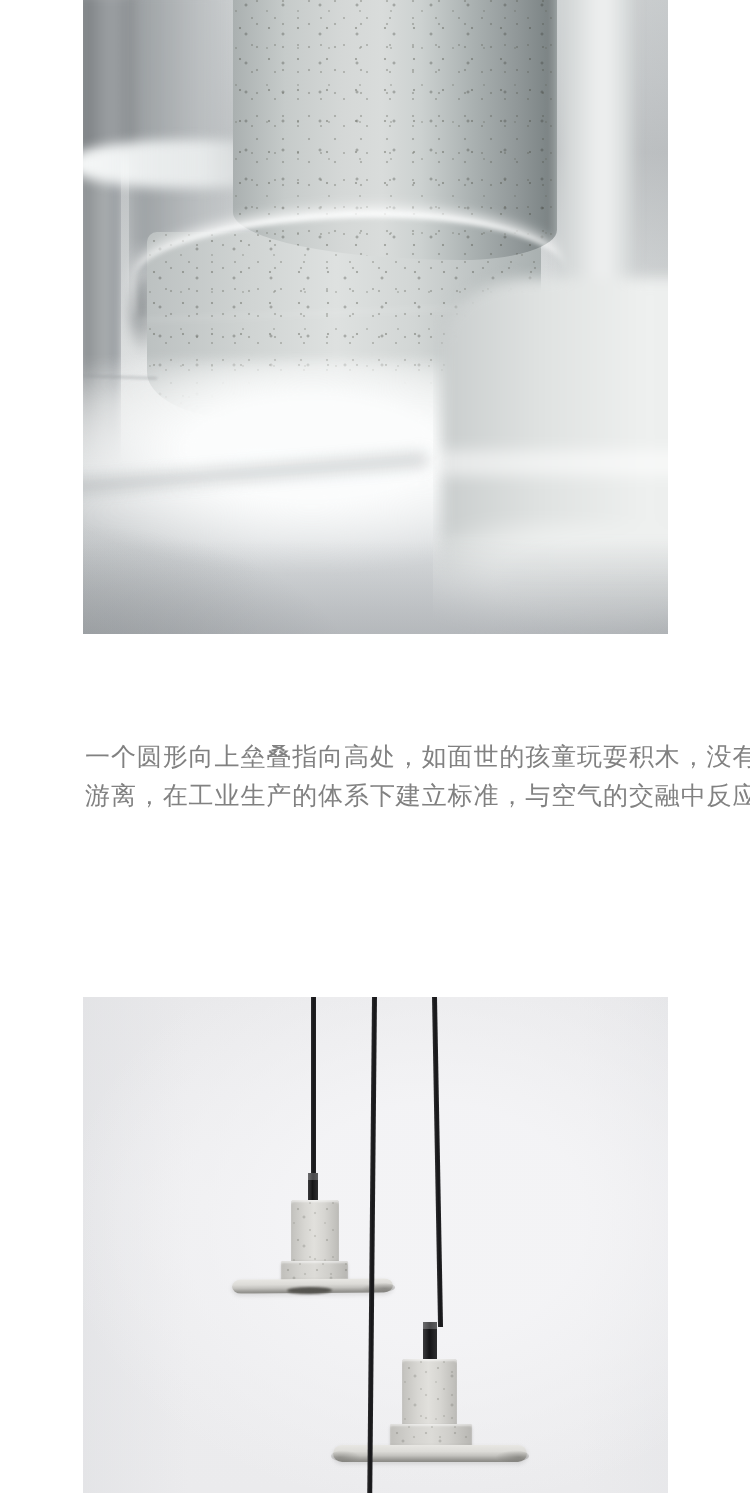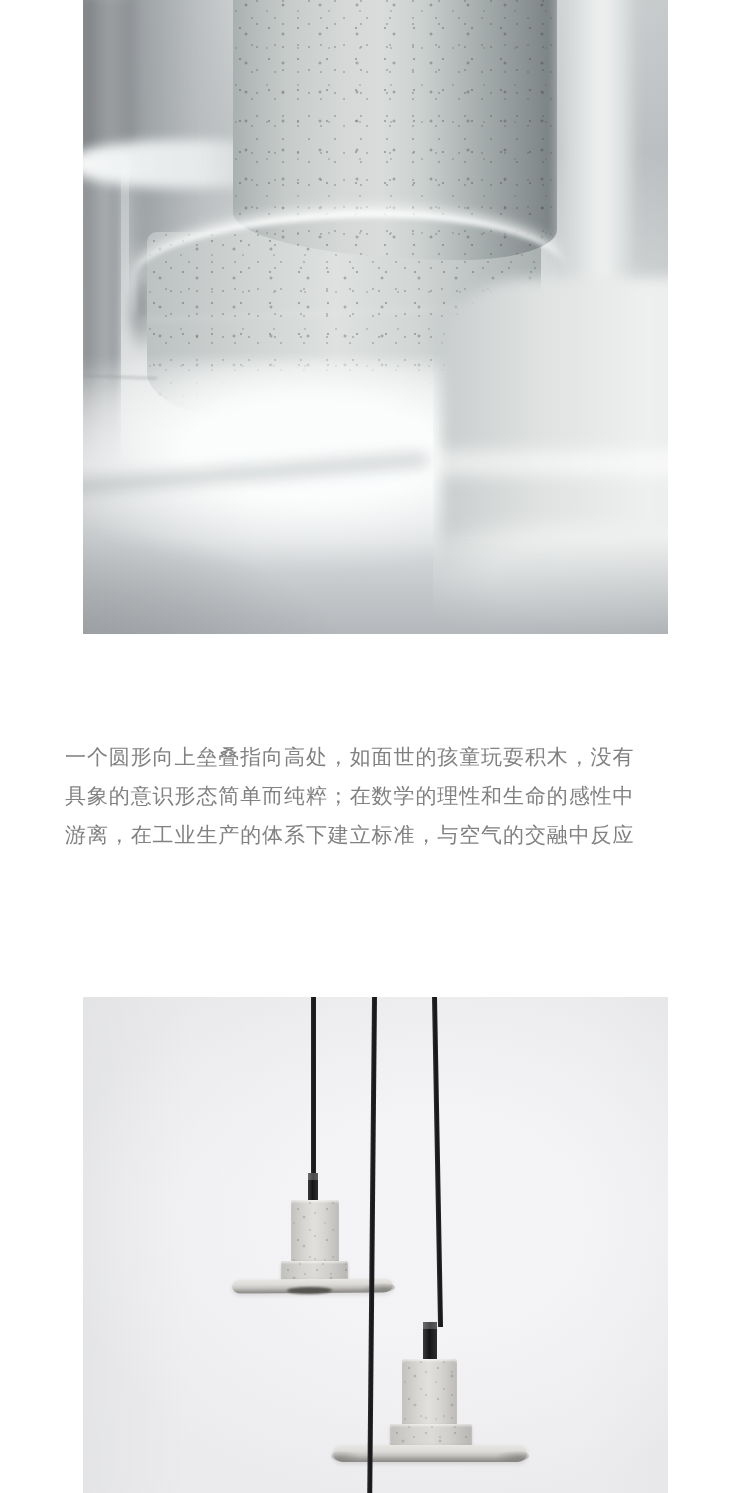--- a/index.html
+++ b/index.html
@@ -76,22 +76,22 @@
       radial-gradient(circle at 7px 9px, rgba(62,64,52,.55) 0 .8px, transparent 1.6px),
       radial-gradient(circle at 19px 3px, rgba(80,82,70,.45) 0 .7px, transparent 1.5px),
       radial-gradient(circle at 13px 17px, rgba(50,52,44,.5) 0 1px, transparent 1.9px),
       radial-gradient(circle at 3px 23px, rgba(90,92,80,.4) 0 .7px, transparent 1.4px),
       radial-gradient(circle at 24px 13px, rgba(70,72,60,.45) 0 .8px, transparent 1.6px);
     background-size:29px 31px,23px 27px,37px 29px,31px 37px,26px 23px;
     opacity:.6;}
   .speck-light::after{opacity:.35;}
 
   
-  .desc{position:absolute;left:65px;top:737px;width:590px;color:#818181;
-    font-size:21px;line-height:39px;letter-spacing:0.9px;font-weight:400;}
+  .desc{position:absolute;left:85px;top:737px;width:590px;color:#818181;
+    font-size:25px;line-height:39px;letter-spacing:0.9px;font-weight:400;}
   .desc .tline{white-space:nowrap;}
 
   
   .photo-bottom{top:997px;height:496px;background:#ececee;}
   .pb-bg{position:absolute;inset:0;
     background:
       radial-gradient(ellipse at 60% 45%, rgba(244,244,246,.9) 30%, rgba(244,244,246,0) 75%),
       linear-gradient(90deg, rgba(222,223,226,.55), rgba(236,236,238,0) 18%, rgba(236,236,238,0) 85%, rgba(226,227,230,.4)),
       linear-gradient(180deg,#e9e9eb 0%,#ededef 40%,#ebebed 100%);}
   .cord{background:linear-gradient(90deg,#2a2a2c,#161618 55%,#232325);}
@@ -141,21 +141,20 @@
       <div class="abs pt-rdrum"></div>
       <div class="abs pt-rstep"></div>
       <div class="abs pt-rflare"></div>
     </div>
     <div class="abs pt-cornershade"></div>
     <div class="abs pt-bottomdark"></div>
   </figure>
 
   <div class="desc">
     <div class="tline">一个圆形向上垒叠指向高处，如面世的孩童玩耍积木，没有</div>
-    <div class="tline">具象的意识形态简单而纯粹；在数学的理性和生命的感性中</div>
     <div class="tline">游离，在工业生产的体系下建立标准，与空气的交融中反应</div>
   </div>
 
   <figure class="photo photo-bottom" style="margin:0;">
     <div class="abs pb-bg"></div>
 
     <div class="abs cord cord-a"></div>
     <div class="abs cord cord-c"></div>
 
     <div class="lamp">

